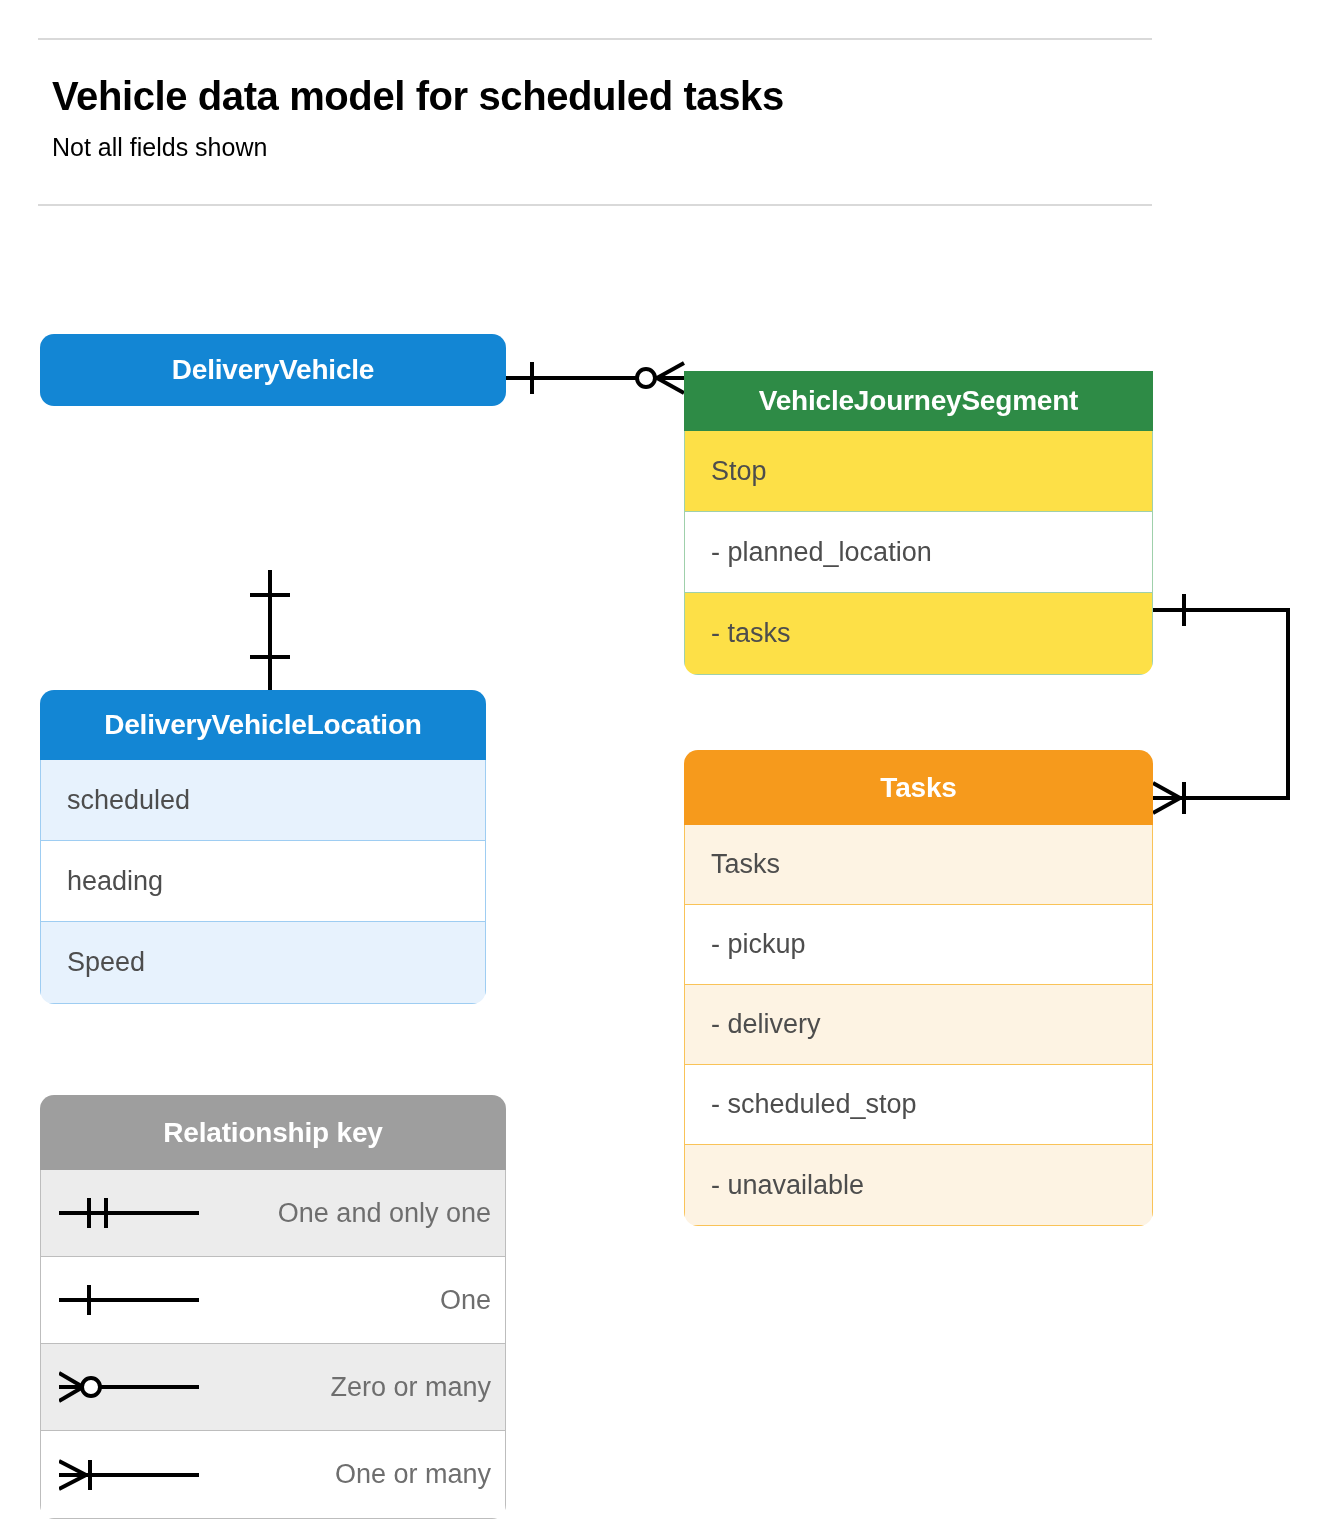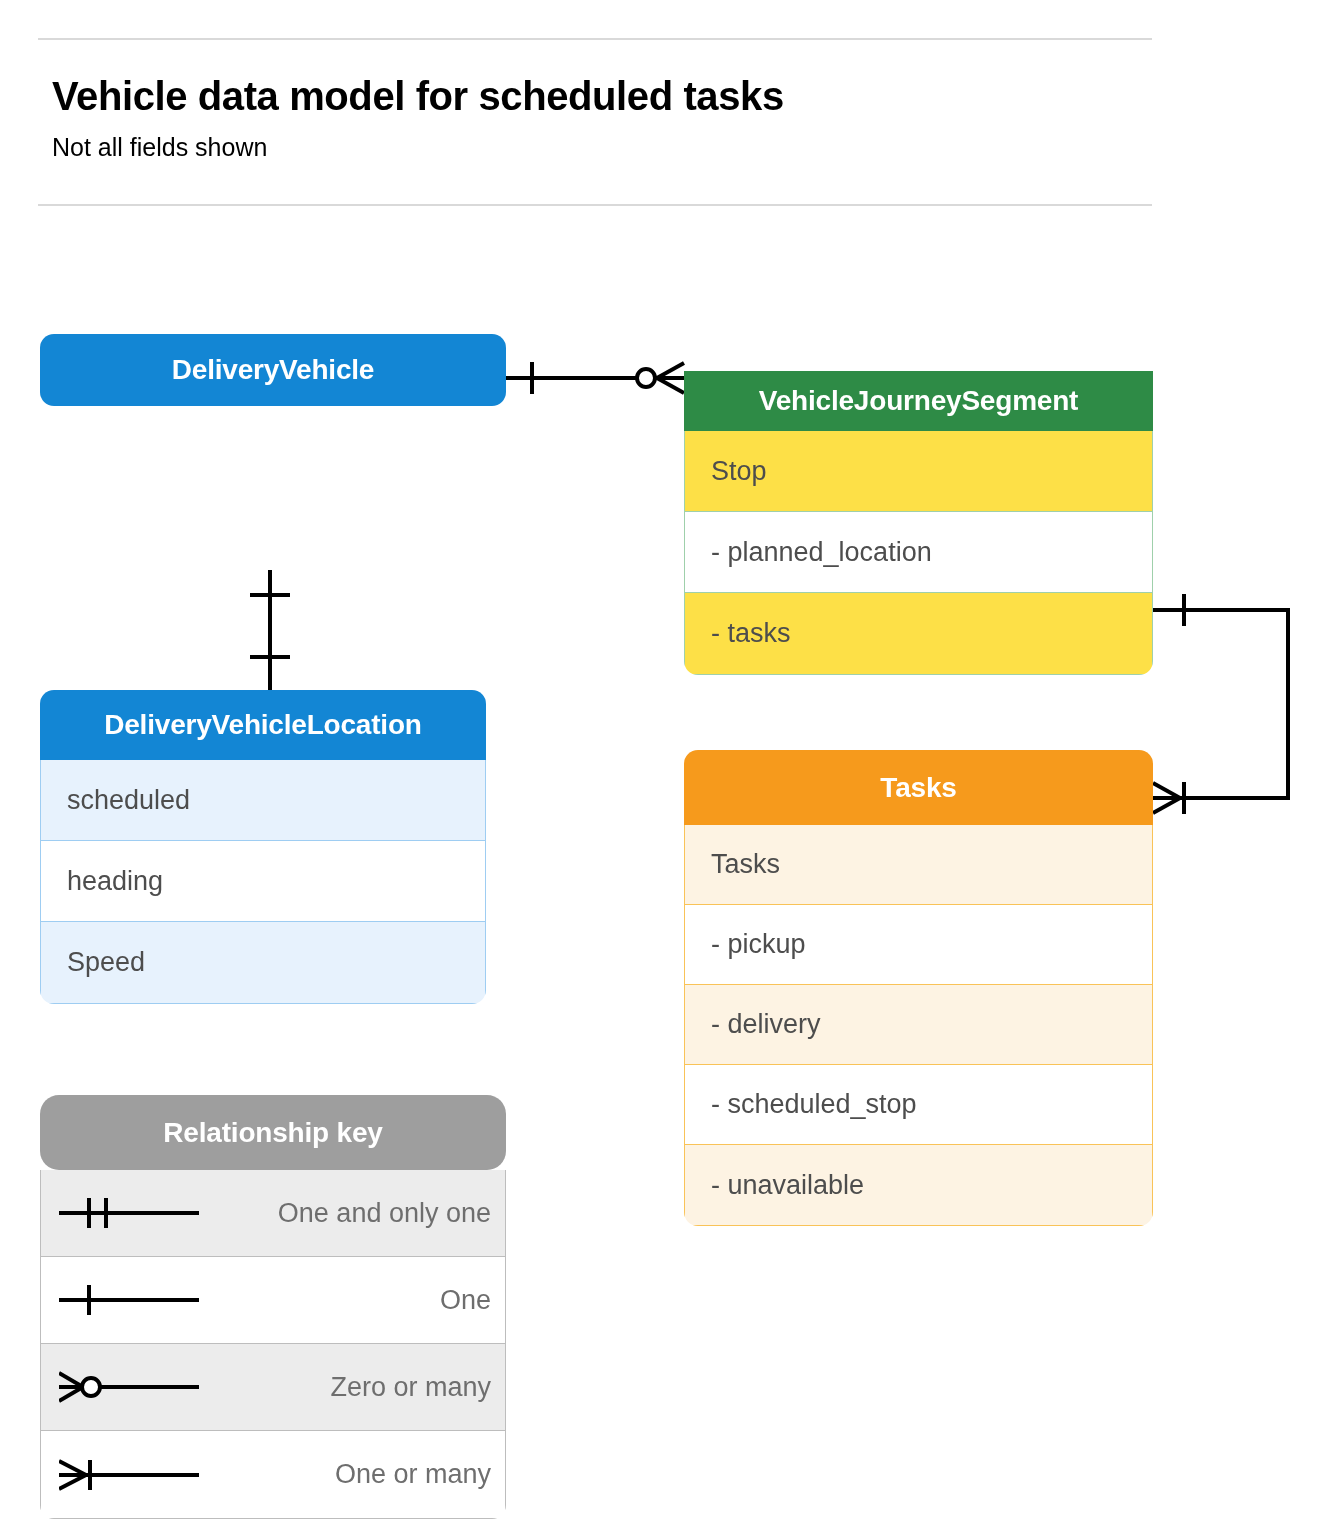--- a/index.html
+++ b/index.html
@@ -95,21 +95,21 @@
   .e-green .entity-header { background: #2e8b46; }
   .e-green .entity-rows { border-color: #9fd0ab; }
   .e-green .entity-row { border-bottom-color: #9fd0ab; background: #ffffff; }
   .e-green .entity-row.alt { background: #fde047; }
   
   .e-orange .entity-header { background: #f69a1c; }
   .e-orange .entity-rows { border-color: #f9c358; }
   .e-orange .entity-row { border-bottom-color: #f9c358; background: #ffffff; }
   .e-orange .entity-row.alt { background: #fdf3e3; }
   
-  .e-gray .entity-header { background: #9e9e9e; border-radius: 19px; }
+  .e-gray .entity-header { background: #9e9e9e; }
   .e-gray .entity-rows { border-color: #bdbdbd; }
 
   
   #ent-delivery-vehicle { left: 40px; top: 334px; width: 466px; }
   #ent-delivery-vehicle .entity-header { height: 72px; }
   #ent-delivery-vehicle .entity-row { height: 81px; }
 
   #ent-journey-segment { left: 684px; top: 334px; width: 469px; }
   #ent-journey-segment .entity-header { height: 60px; margin-top: 37px; }
   #ent-journey-segment .entity-row { height: 81px; }

